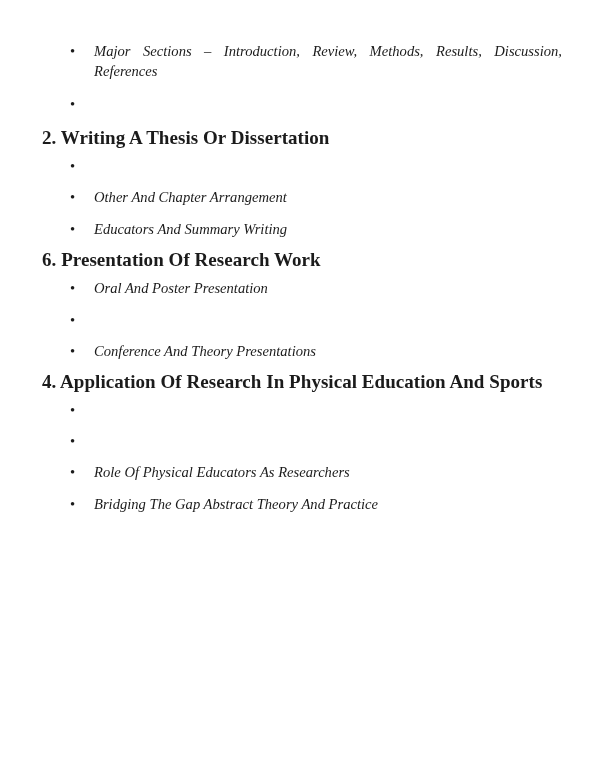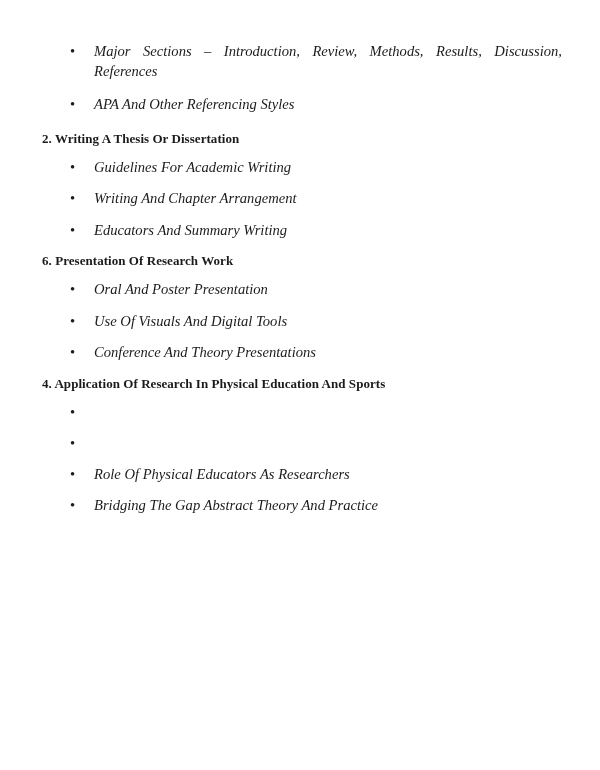--- a/index.html
+++ b/index.html
@@ -28,21 +28,21 @@
 
   #content {
     position: absolute;
     left: 42px;
     top: 42px;
     width: 520px;
   }
 
   
   .section-heading {
-    font-size: 13px;
+    font-size: 19px;
     font-weight: bold;
     line-height: 20px;
     margin: 0;
     padding: 0;
     letter-spacing: 0.05px;
     white-space: nowrap;
   }
   .heading-block {
     margin-top: 11px;
     margin-bottom: 9px;
@@ -98,53 +98,50 @@
 <div id="page">
   <div id="content">
 
     <div class="group orphan-group">
       <div class="bullet-row justified">
         <span class="bullet-marker">•</span>
         <span class="bullet-text">Major Sections – Introduction, Review, Methods, Results, Discussion, References</span>
       </div>
       <div class="bullet-row">
         <span class="bullet-marker">•</span>
-        <span class="bullet-text">APA And Other Referencing Styles</span>
       </div>
     </div>
 
     <div class="heading-block">
       <div class="section-heading">2. Writing A Thesis Or Dissertation</div>
     </div>
     <div class="group">
       <div class="bullet-row">
         <span class="bullet-marker">•</span>
-        <span class="bullet-text">Guidelines For Academic Writing</span>
       </div>
       <div class="bullet-row">
         <span class="bullet-marker">•</span>
-        <span class="bullet-text">Writing And Chapter Arrangement</span>
+        <span class="bullet-text">Other And Chapter Arrangement</span>
       </div>
       <div class="bullet-row">
         <span class="bullet-marker">•</span>
         <span class="bullet-text">Educators And Summary Writing</span>
       </div>
     </div>
 
     <div class="heading-block">
       <div class="section-heading">6. Presentation Of Research Work</div>
     </div>
     <div class="group">
       <div class="bullet-row">
         <span class="bullet-marker">•</span>
         <span class="bullet-text">Oral And Poster Presentation</span>
       </div>
       <div class="bullet-row">
         <span class="bullet-marker">•</span>
-        <span class="bullet-text">Use Of Visuals And Digital Tools</span>
       </div>
       <div class="bullet-row">
         <span class="bullet-marker">•</span>
         <span class="bullet-text">Conference And Theory Presentations</span>
       </div>
     </div>
 
     <div class="heading-block">
       <div class="section-heading">4. Application Of Research In Physical Education And Sports</div>
     </div>

